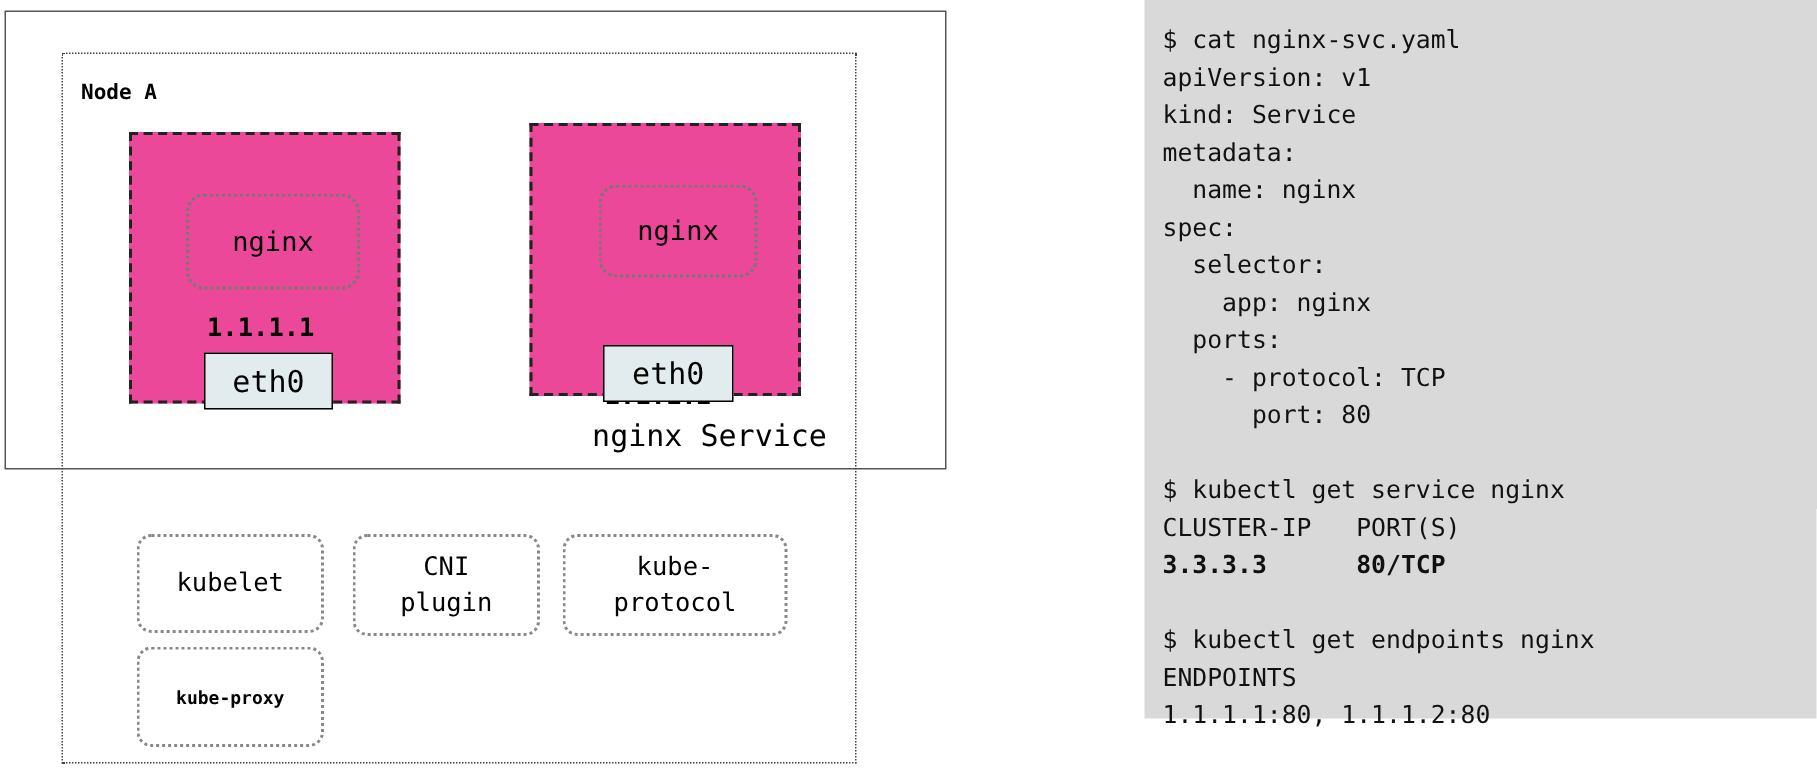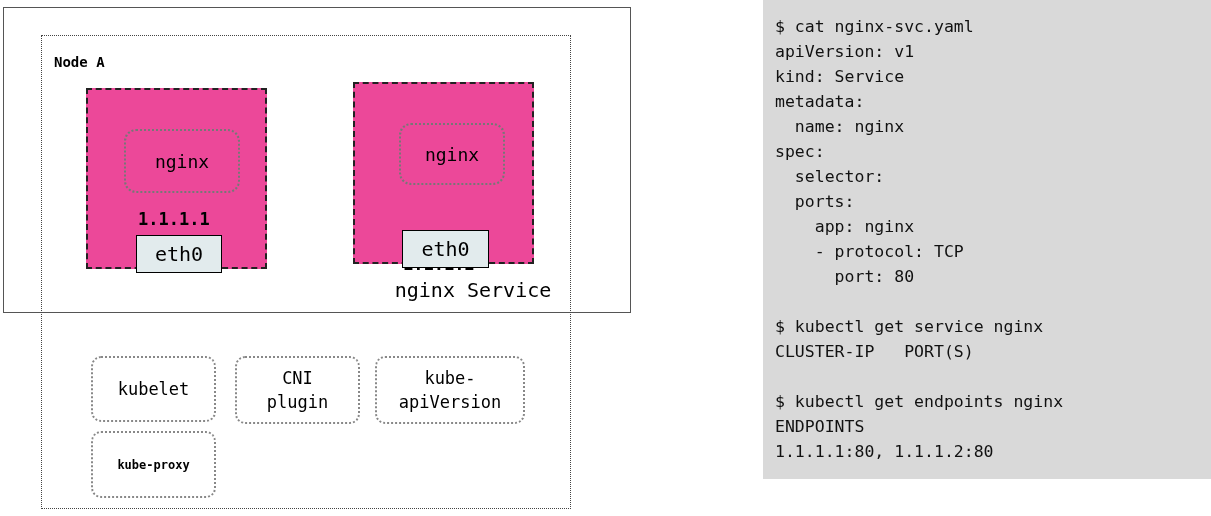--- a/index.html
+++ b/index.html
@@ -171,36 +171,37 @@
   <div class="pod pod-2">
     <div class="container-box cont-2">nginx</div>
     <div class="pod-ip ip-2">1.1.1.2</div>
     <div class="eth-box eth-2">eth0</div>
   </div>
 
   <div class="comp-box comp-kubelet">kubelet</div>
   <div class="comp-box comp-cni">CNI
 plugin</div>
   <div class="comp-box comp-apiserver">kube-
-apiVersion</div>
+protocol</div>
   <div class="comp-box comp-kubeproxy">kube-proxy</div>
 </div>
 
 <div id="terminal">
     <div class="term-line">$ cat nginx-svc.yaml</div>
     <div class="term-line">apiVersion: v1</div>
     <div class="term-line">kind: Service</div>
     <div class="term-line">metadata:</div>
     <div class="term-line">  name: nginx</div>
     <div class="term-line">spec:</div>
     <div class="term-line">  selector:</div>
+    <div class="term-line">    app: nginx</div>
     <div class="term-line">  ports:</div>
-    <div class="term-line">    app: nginx</div>
     <div class="term-line">    - protocol: TCP</div>
     <div class="term-line">      port: 80</div>
     <div class="term-line blank"></div>
     <div class="term-line">$ kubectl get service nginx</div>
     <div class="term-line">CLUSTER-IP   PORT(S)</div>
+    <div class="term-line bold">3.3.3.3      80/TCP</div>
     <div class="term-line blank"></div>
     <div class="term-line">$ kubectl get endpoints nginx</div>
     <div class="term-line">ENDPOINTS</div>
     <div class="term-line">1.1.1.1:80, 1.1.1.2:80</div>
   </div>
 
 </body></html>

